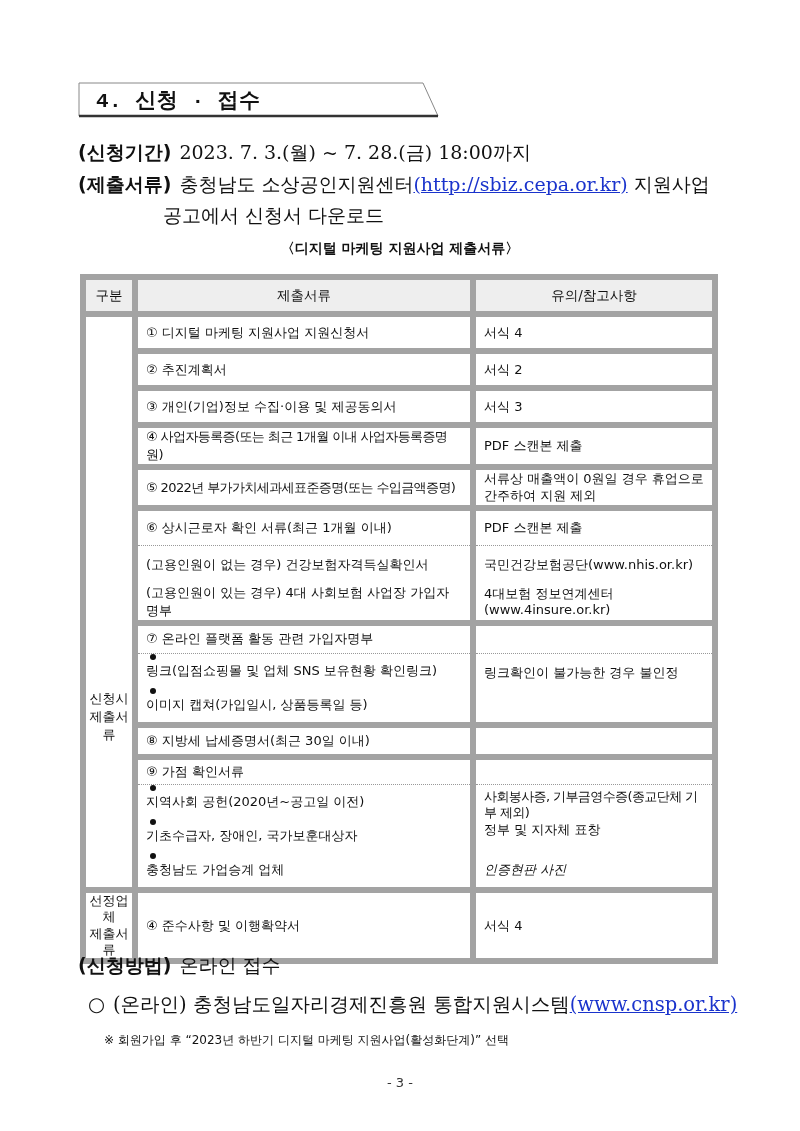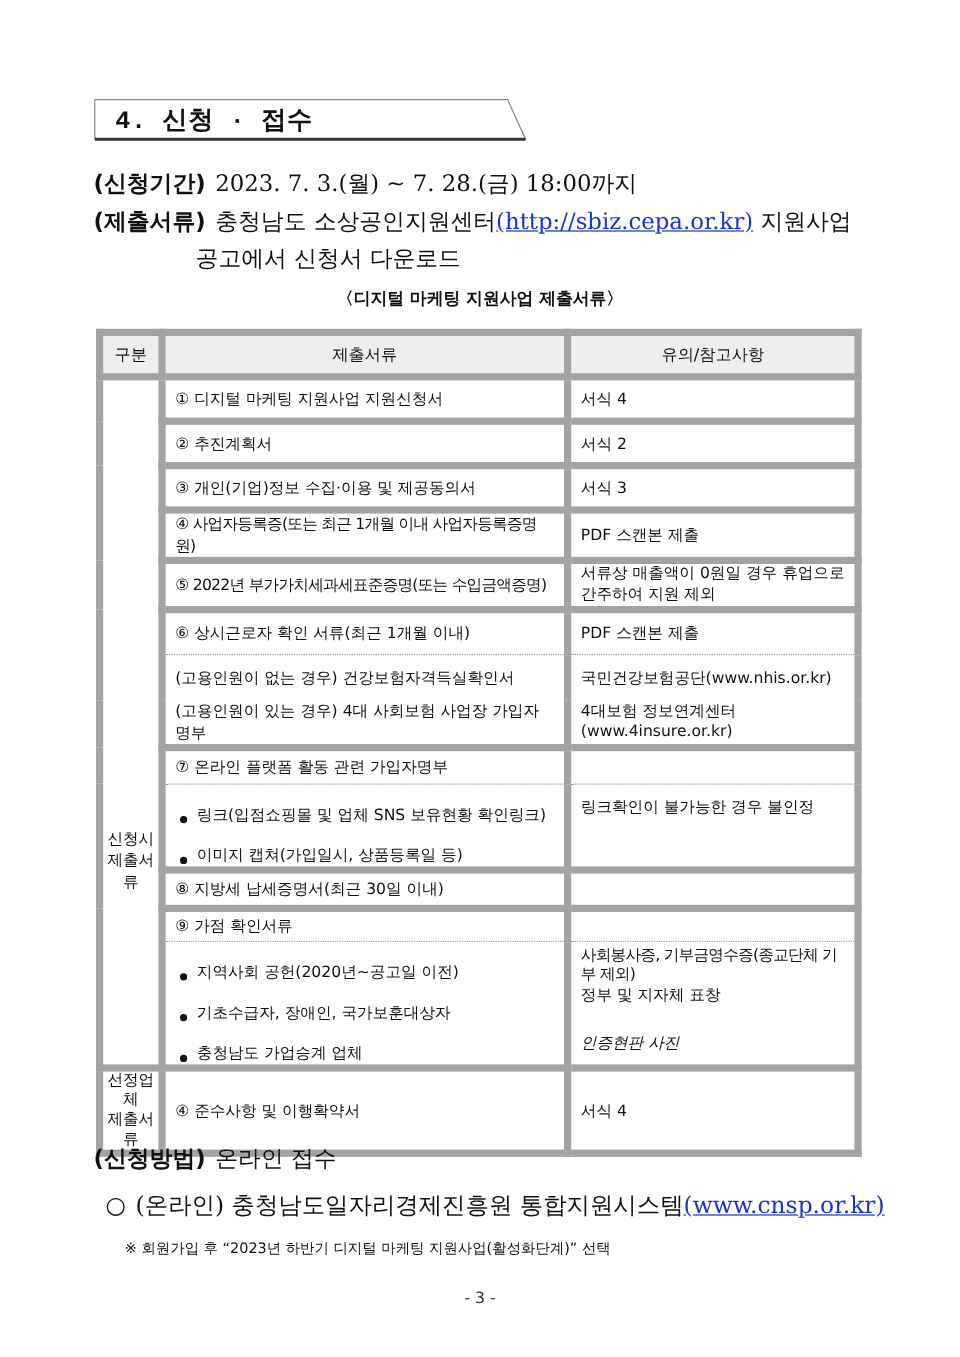--- a/index.html
+++ b/index.html
@@ -16,21 +16,21 @@
   
   table.docs{position:absolute;left:80px;top:274px;width:638px;border-collapse:collapse;font-size:13px;}
   table.docs td, table.docs th{border:6px solid #a3a3a3;padding:0 8px;vertical-align:middle;}
   table.docs th{background:#eeeeee;font-weight:normal;height:31px;font-size:13.5px;}
   .c1{width:46px;text-align:center;padding:0 !important;}
   .c2{width:316px;}
   .dot-top{border-top:1px dotted #999 !important;}
   .nob{border-bottom:none !important;}
   .sub{line-height:1.25;margin-top:14px;}
   .bullet{display:inline-block;width:6px;height:6px;border-radius:50%;background:#111;margin:0 8px 2px 4px;vertical-align:middle;}
-  .stack div{height:34px;display:flex;align-items:flex-end;}
+  .stack div{height:34px;display:flex;align-items:flex-start;flex-direction:column;}
   .footer{left:0;width:800px;top:1075px;text-align:center;font-size:13px;color:#333;}
   .note{font-size:12px;font-weight:normal;text-align:center;}
 </style>
 </head>
 <body>
 
 <div class="abs banner">
   <svg width="362" height="36">
     <polyline points="1,1 345,1 360,34" fill="none" stroke="#888" stroke-width="1"></polyline>
     <line x1="1" y1="1" x2="1" y2="34" stroke="#888" stroke-width="1"></line>

